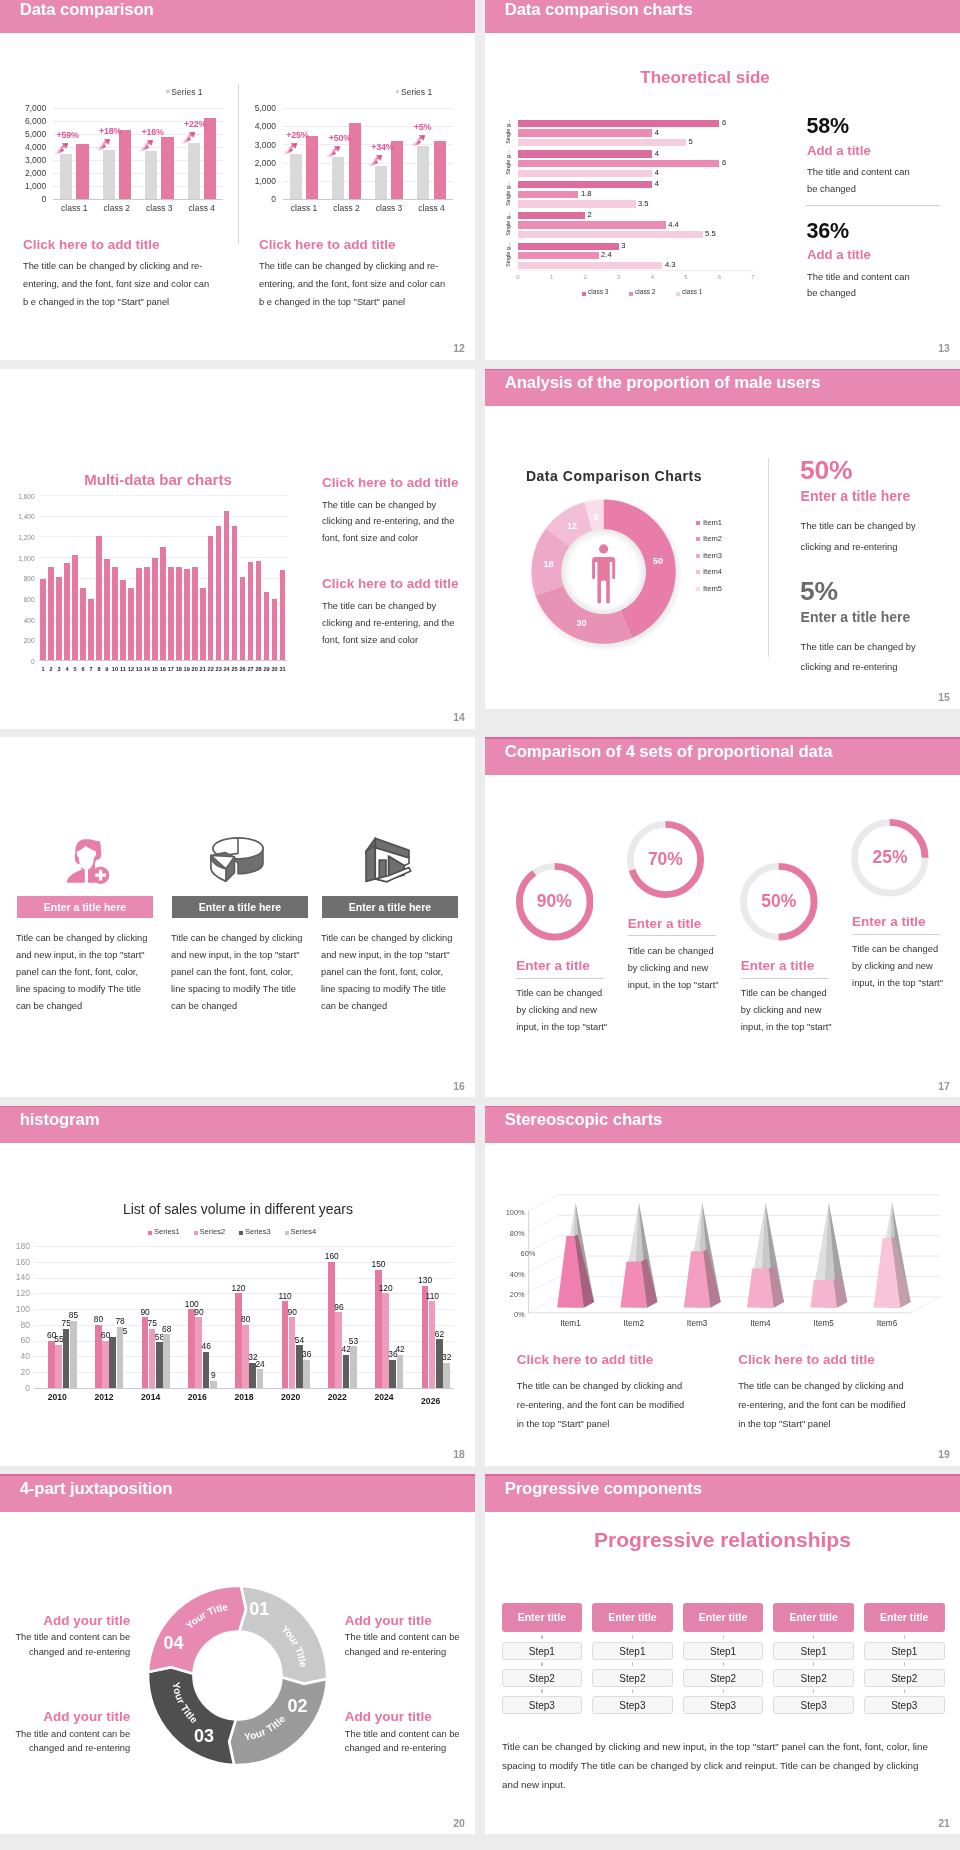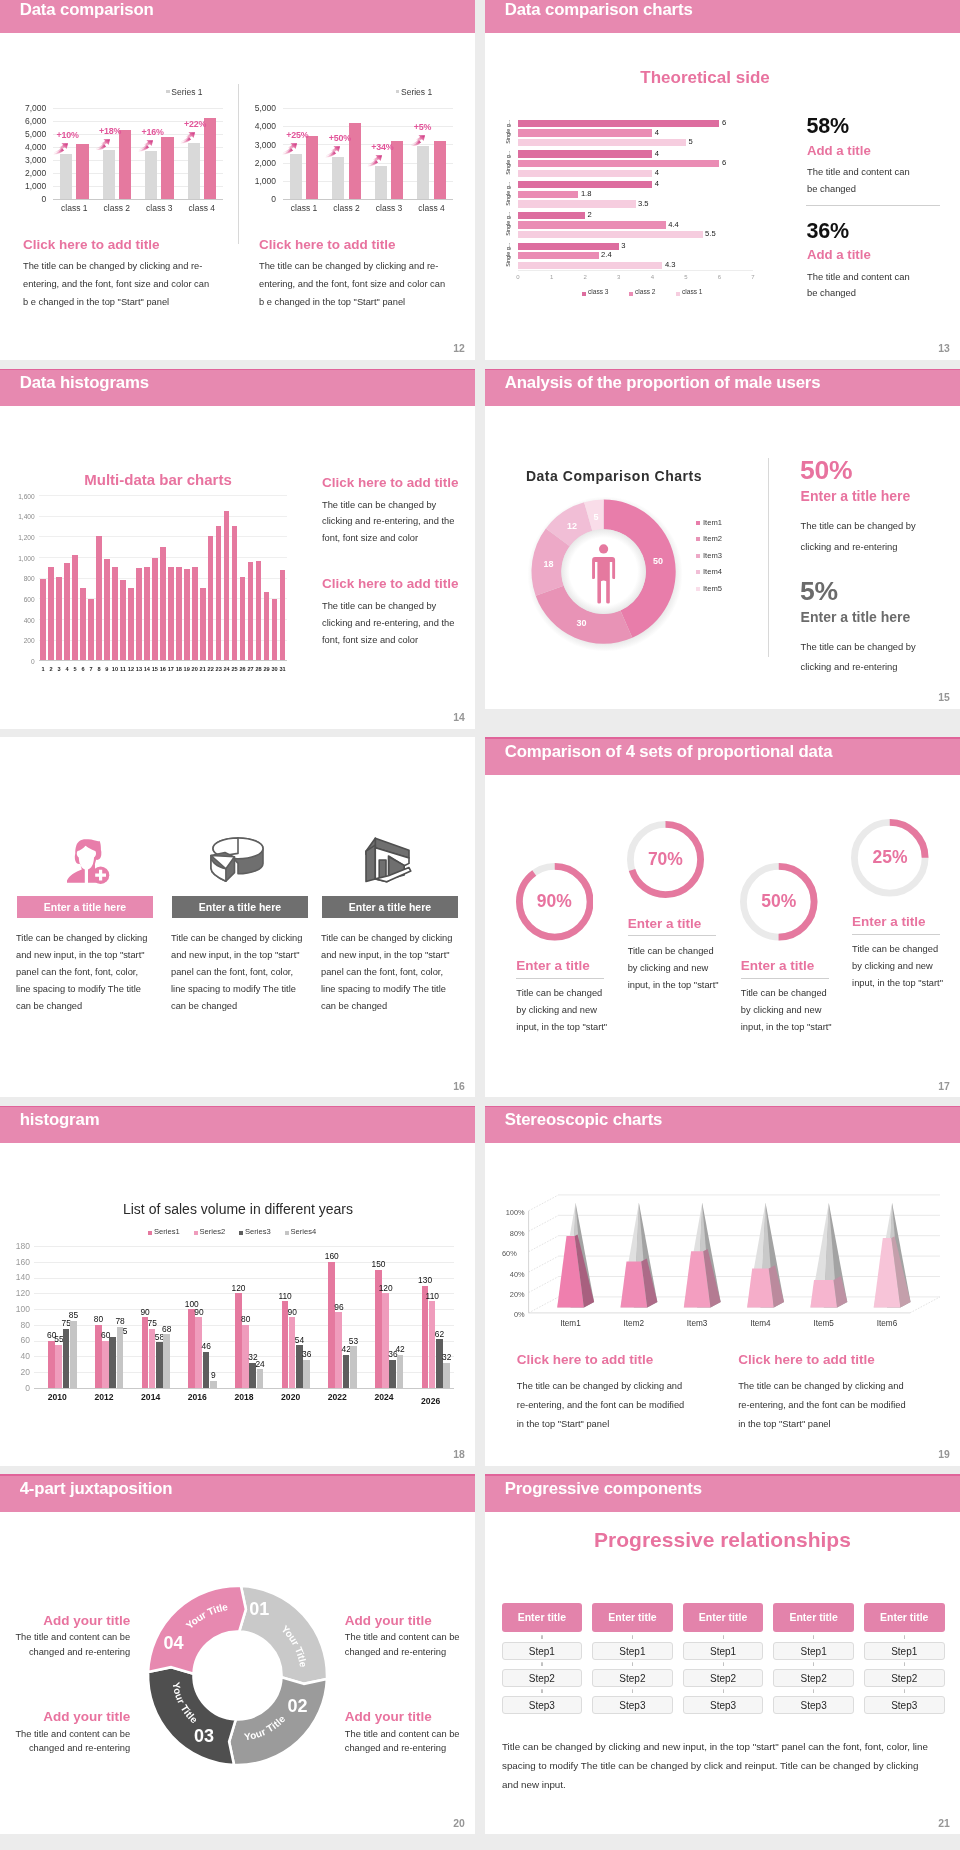--- a/index.html
+++ b/index.html
@@ -105,21 +105,21 @@
               <linearGradient id="ah1" x1="0.1" y1="0.95" x2="0.8" y2="0.1">
                 <stop offset="0" stop-color="#e98fb2" stop-opacity="0.22"></stop>
                 <stop offset="0.55" stop-color="#e1639b" stop-opacity="0.7"></stop>
                 <stop offset="1" stop-color="#cf3b85" stop-opacity="1"></stop>
               </linearGradient>
             </defs>
             <path d="M1.5 38.5 C12.0 35.5 23.0 29.5 31.5 20.0 L39.0 25.0 C30.0 34.5 15.5 39.5 3.0 40.0 Z" fill="url(#ah1)"></path>
             <path d="M3.0 32.5 C14.0 29.0 23.5 22.5 30.0 14.5 L35.0 18.0 C27.0 26.5 15.5 32.5 4.5 34.5 Z" fill="url(#ah1)" opacity="0.6"></path>
             <path d="M52.5 1.0 L47.5 20.5 L41.5 14.5 L27.5 24.0 L21.5 16.0 L35.5 6.5 L29.5 1.0 Z" fill="url(#ag1)"></path>
           </svg>
-<div class="dl" style="left:56.5px;top:130.2px">+10%</div>
+<div class="dl" style="left:56.5px;top:130.2px">+59%</div>
 <div class="bar" style="left:102.5px;top:149.9px;width:12.2px;height:49.1px;background:#d9d9d9"></div>
 <div class="bar" style="left:118.9px;top:130.1px;width:12.2px;height:68.9px;background:#e5799f"></div>
 <div class="xtk" style="left:94.8px;top:202.5px;width:44px">class 2</div>
 <svg class="arw" style="left:95.0px;top:138.9px" width="15.5" height="11.5" viewBox="0 0 54 40">
             <defs>
               <linearGradient id="ag2" x1="0.02" y1="0.98" x2="0.86" y2="0.14">
                 <stop offset="0" stop-color="#eca8c2" stop-opacity="0"></stop>
                 <stop offset="0.30" stop-color="#e98fb2" stop-opacity="0.42"></stop>
                 <stop offset="0.62" stop-color="#e2659c" stop-opacity="0.86"></stop>
                 <stop offset="1" stop-color="#d13d87" stop-opacity="1"></stop>
@@ -353,23 +353,20 @@
 <div class="bignum" style="left:321.5px;top:114.0px">58%</div>
 <div class="h2 t132" style="left:322px;top:142.5px">Add a title</div>
 <div class="body b93 lh164" style="left:322px;top:164.2px;width:114px">The title and content can be changed</div>
 <div class="bignum" style="left:321.5px;top:218.5px">36%</div>
 <div class="h2 t132" style="left:322px;top:247.0px">Add a title</div>
 <div class="body b93 lh164" style="left:322px;top:268.7px;width:114px">The title and content can be changed</div>
 <div class="hdiv" style="left:321px;top:205px;width:134px"></div>
   </div>
 </section>
 <section class="slide s2" style="left:0px;top:368.6px;height:360.0px">
-  <div class="band">
-        <span class="bt">Data histograms</span>
-      </div>
   <div class="pg">14</div>
   <div class="sbody" style="top:-0.6px">
 <div class="h1b c14t" style="left:30px;top:103px;width:256px;text-align:center">Multi-data bar charts</div>
 <div class="gl" style="left:39.3px;top:127.0px;width:247.4px;background:#efefef"></div>
 <div class="ytk6b" style="left:7.7px;top:124.7px;width:27px">1,600</div>
 <div class="gl" style="left:39.3px;top:147.7px;width:247.4px;background:#efefef"></div>
 <div class="ytk6b" style="left:7.7px;top:145.4px;width:27px">1,400</div>
 <div class="gl" style="left:39.3px;top:168.3px;width:247.4px;background:#efefef"></div>
 <div class="ytk6b" style="left:7.7px;top:166.0px;width:27px">1,200</div>
 <div class="gl" style="left:39.3px;top:189.0px;width:247.4px;background:#efefef"></div>
@@ -747,21 +744,21 @@
 <path d="M352.1 203.4 L348.5 175.9 L355.9 171.9 L362.3 198.0 Z" fill="#be92a4"></path>
 <path d="M402.0 203.4 L415.4 203.4 L425.6 198.0 L407.1 98.7 Z" fill="#a3a3a3"></path>
 <path d="M388.7 203.4 L402.0 203.4 L407.1 98.7 Z" fill="#e0e0e0"></path>
 <path d="M402.0 203.4 L415.4 203.4 L407.1 98.7 Z" fill="#c9c9c9"></path>
 <path d="M388.7 203.4 L397.8 134.0 L406.3 134.0 L415.4 203.4 Z" fill="#f7c4d8"></path>
 <path d="M415.4 203.4 L406.3 134.0 L409.6 132.3 L425.6 198.0 Z" fill="#c49fab"></path>
 </svg>
 <div class="ytk7" style="left:9.6px;top:206.3px;width:30px;text-align:right">0%</div>
 <div class="ytk7" style="left:9.6px;top:185.9px;width:30px;text-align:right">20%</div>
 <div class="ytk7" style="left:9.6px;top:165.5px;width:30px;text-align:right">40%</div>
-<div class="ytk7" style="left:17px;top:145.1px;width:30px;text-align:left">60%</div>
+<div class="ytk7" style="left:28px;top:145.1px;width:30px;text-align:center">60%</div>
 <div class="ytk7" style="left:9.6px;top:124.7px;width:30px;text-align:right">80%</div>
 <div class="ytk7" style="left:9.6px;top:104.3px;width:30px;text-align:right">100%</div>
 <div class="xtk7" style="left:59.5px;top:215.4px;width:52px">Item1</div>
 <div class="xtk7" style="left:122.8px;top:215.4px;width:52px">Item2</div>
 <div class="xtk7" style="left:186.1px;top:215.4px;width:52px">Item3</div>
 <div class="xtk7" style="left:249.4px;top:215.4px;width:52px">Item4</div>
 <div class="xtk7" style="left:312.7px;top:215.4px;width:52px">Item5</div>
 <div class="xtk7" style="left:376.0px;top:215.4px;width:52px">Item6</div>
 <div class="h2 t135" style="left:31.8px;top:247.5px">Click here to add title</div>
 <div class="body b9 lh19" style="left:31.8px;top:273px;width:175px">The title can be changed by clicking and re-entering, and the font can be modified in the top "Start" panel</div>

